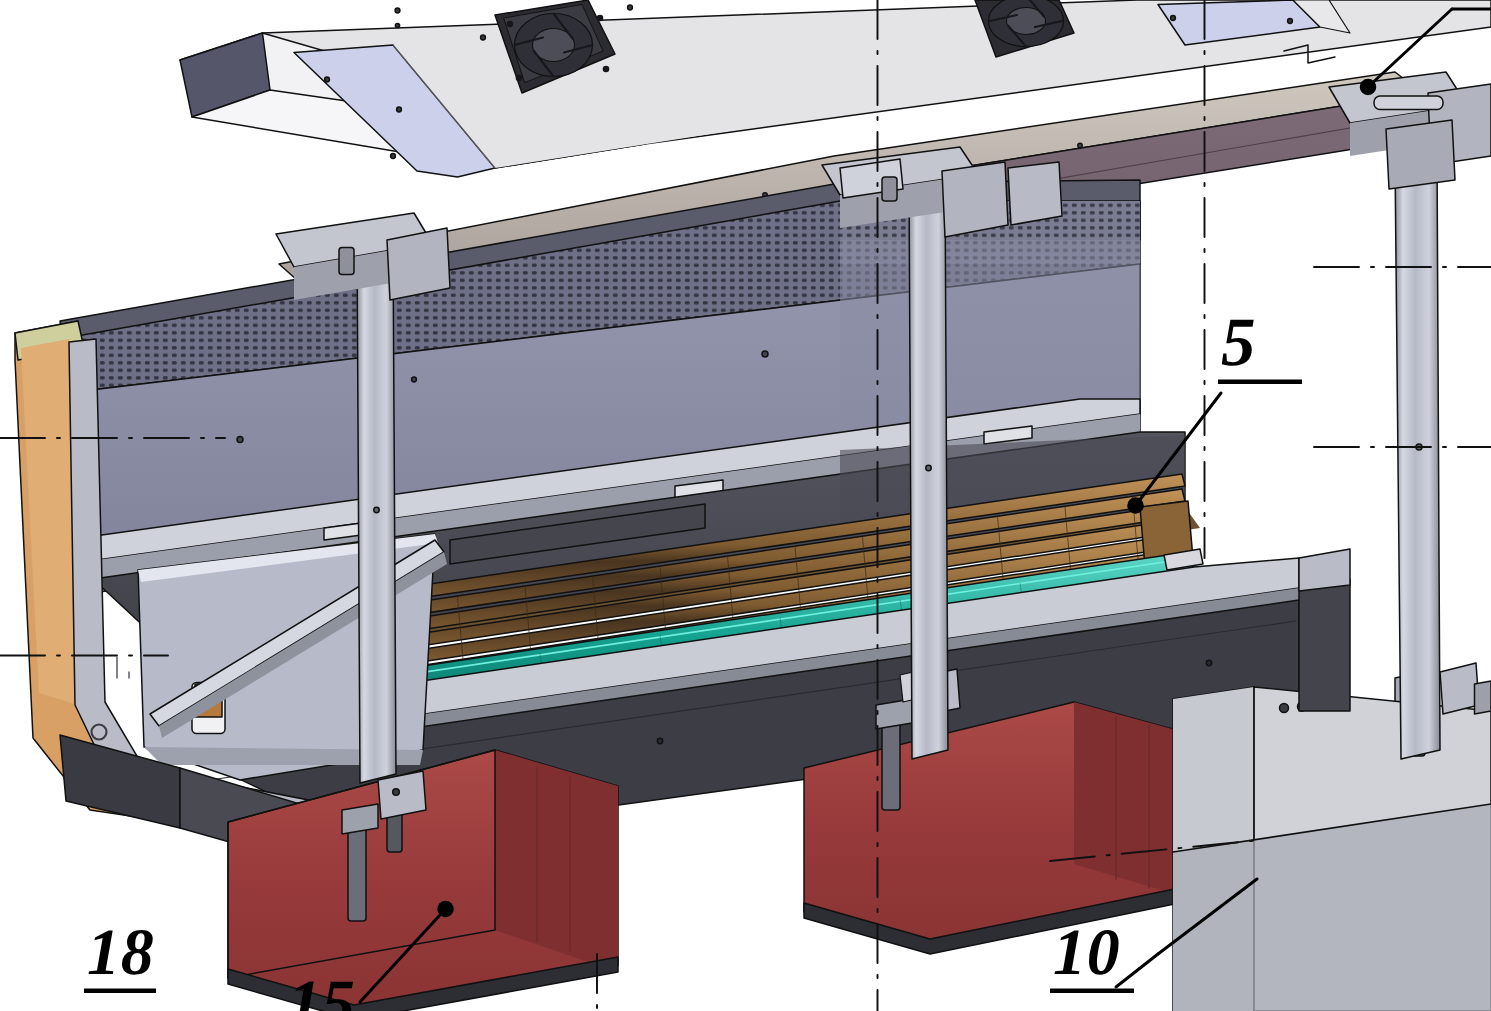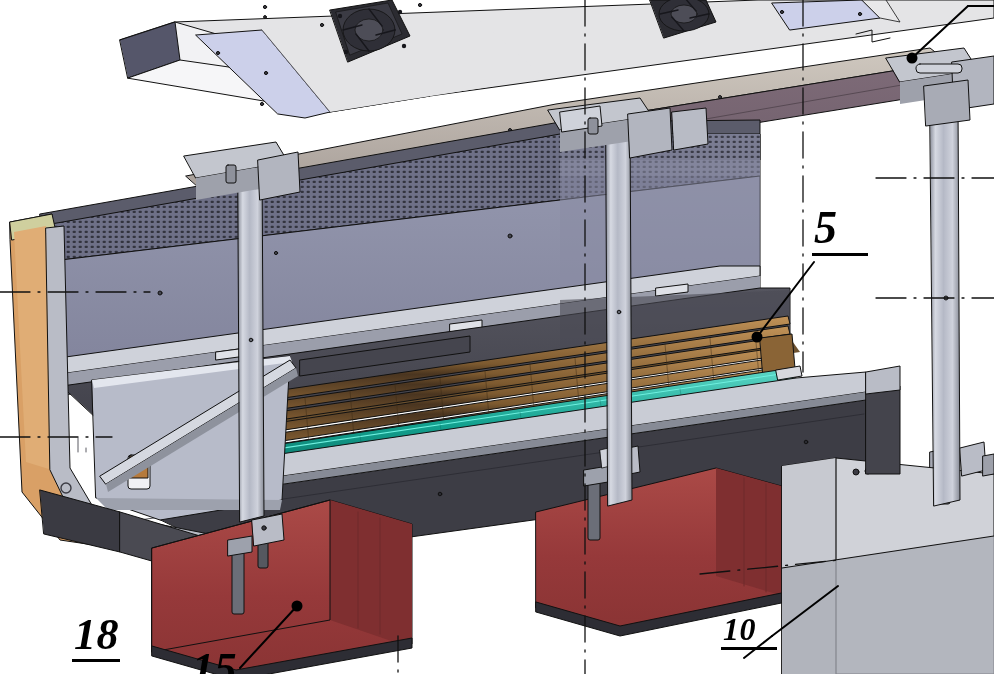--- a/index.html
+++ b/index.html
@@ -10,23 +10,23 @@
     position:absolute;
     font-family:"Liberation Serif",serif;
     font-style:italic;
     font-weight:700;
     color:#000;
     line-height:1;
     letter-spacing:0.5px;
   }
   .balloon .num{display:block;padding:0 2px 2px 2px;}
   .balloon .rule{display:block;height:3px;background:#000;width:100%;}
-  #b18{left:72px;top:613px;font-size:44px;font-style:italic;}
+  #b18{left:56px;top:613px;font-size:44px;font-style:italic;}
   #b15{left:190px;top:647px;font-size:44px;}
-  #b10{left:721px;top:613px;font-size:32px;}
+  #b10{left:700px;top:613px;font-size:44px;}
   #b5 {left:812px;top:205px;font-size:46px;}
   #b5 .rule{width:56px;}
   #b18 .rule{width:48px;}
   #b15 .rule{width:52px;}
   #b10 .rule{width:56px;}
 </style>
 </head>
 <body>
 
 <div id="stage">

